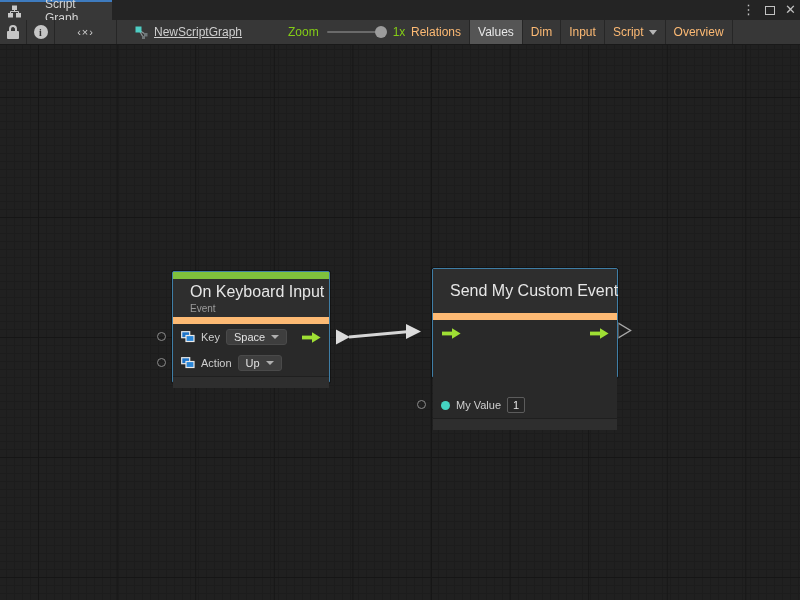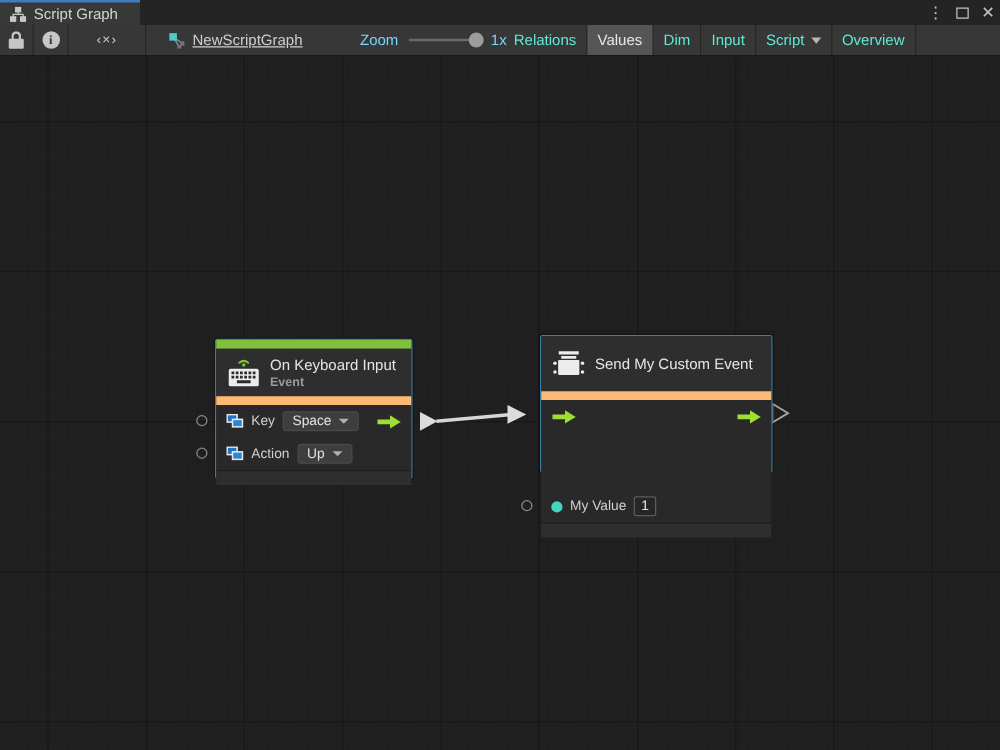--- a/index.html
+++ b/index.html
@@ -6,44 +6,44 @@
   html,body { background:#111; }
   #window {
     position:relative; width:800px; height:600px; overflow:hidden;
     font-family:"Liberation Sans", sans-serif; background:#202020;
     -webkit-font-smoothing:antialiased;
   }
   
   .titlebar { position:absolute; left:0; top:0; width:800px; height:20px; background:#242424; }
   .tab {
     position:absolute; left:0; top:0; width:112px; height:20px; background:#383838;
-    border-top:2px solid #3e7bbf; display:flex; align-items:center; gap:6px; padding:0 8px;
+    border-top:2px solid #3e7bbf; display:flex; align-items:center; gap:24px; padding:0 8px;
     color:#d4d4d4; font-size:12px;
   }
   .tab svg { flex:0 0 auto; }
   .win-controls { position:absolute; right:4px; top:0; height:20px; display:flex; align-items:center; gap:10px; color:#c2c2c2; }
   .win-glyph { font-size:13px; line-height:20px; cursor:default; }
   .maximize-box { width:10px; height:9px; border:1.5px solid #c2c2c2; }
   
   .toolbar {
     position:absolute; left:0; top:20px; width:800px; height:25px; background:#373737;
     border-bottom:1px solid #191919; color:#c8c8c8; font-size:12px; overflow:hidden;
   }
   .tb-seg { position:absolute; top:0; height:24px; display:flex; align-items:center; justify-content:center; border-right:1px solid #262626; }
   .seg-lock { left:0; width:27px; }
   .seg-info { left:27px; width:28px; }
   .seg-code { left:55px; width:62px; font-size:11px; color:#cfcfcf; letter-spacing:1px; }
   .graph-name { position:absolute; left:135px; top:0; height:24px; display:flex; align-items:center; gap:6px; color:#cfcfcf; font-size:12px;text-decoration:underline; }
-  .zoom-area { position:absolute; left:288px; top:0; height:24px; display:flex; align-items:center; gap:8px; color:#7dd3fc; font-size:12px; }
+  .zoom-area { position:absolute; left:288px; top:0; height:24px; display:flex; align-items:center; gap:8px; color:#84cc16; font-size:12px; }
   .slider { position:relative; width:58px; height:2px; background:#6a6a6a; border-radius:1px; }
   .slider-handle { position:absolute; right:-2px; top:-5px; width:12px; height:12px; border-radius:50%; background:#9c9c9c; }
   .tb-buttons { position:absolute; left:403px; top:0; height:24px; display:flex; }
   .tb-btn {
     height:24px; display:flex; align-items:center; gap:5px; padding:0 8px;
-    border-right:1px solid #262626; white-space:nowrap; cursor:default; color:#5eead4;
+    border-right:1px solid #262626; white-space:nowrap; cursor:default; color:#fdba74;
   }
   .tb-btn.active { background:#555555; color:#e8e8e8; }
   .caret-down { width:0; height:0; border-left:4px solid transparent; border-right:4px solid transparent; border-top:5px solid #b5b5b5; }
   
   .lock-icon { position:relative; width:12px; height:14px; }
   .lock-shackle { position:absolute; left:2px; top:0; width:8px; height:7px; border:2px solid #c6c6c6; border-bottom:none; border-radius:4px 4px 0 0; }
   .lock-body { position:absolute; left:0; top:6px; width:12px; height:8px; background:#c6c6c6; border-radius:1px; }
   .info-icon { width:14px; height:14px; border-radius:50%; background:#c6c6c6; color:#333; font-size:10px; font-weight:bold; display:flex; align-items:center; justify-content:center; font-family:"Liberation Serif", serif; }
   
   .canvas {
@@ -59,22 +59,22 @@
   }
   .wire-layer { position:absolute; left:0; top:0; width:800px; height:555px; pointer-events:none; }
   
   .node {
     position:absolute; background:#2e2e2e; border:1px solid #3f7ea6; border-radius:2px;
     display:flex; flex-direction:column; box-shadow:0 0 0 1px rgba(0,0,0,0.35);
   }
   .node-accent { height:7px; width:100%; background:#7fc03c; flex:0 0 auto; }
   .node-header { display:flex; align-items:center; gap:8px; padding:0 9px; background:#2e2e2e; flex:1 0 auto; }
   .node-titles { display:flex; flex-direction:column; justify-content:center; gap:2px; }
-  .node-title { font-size:12px; color:#e6e6e6; white-space:nowrap; }
-  .node-subtitle { font-size:10px; color:#9b9b9b;font-weight:bold; }
+  .node-title { font-size:16px; color:#e6e6e6; white-space:nowrap; }
+  .node-subtitle { font-size:10px; color:#9b9b9b; }
   .node-body { border-top:7px solid #fdba74; background:#292929; display:flex; flex-direction:column; }
   .port-row { position:relative; display:flex; align-items:center; gap:6px; padding:0 8px; }
   .port-label { font-size:11px; color:#cfcfcf; white-space:nowrap; }
   .dropdown {
     display:flex; align-items:center; gap:6px; background:#3e3e3e; border:1px solid #4a4a4a;
     border-radius:3px; padding:1px 7px; font-size:11px; color:#e2e2e2; cursor:default;
   }
   .dd-caret { width:0; height:0; border-left:4px solid transparent; border-right:4px solid transparent; border-top:4px solid #b0b0b0; }
   .value-box {
     min-width:16px; text-align:center; background:#262626; border:1px solid #5c5c5c;

